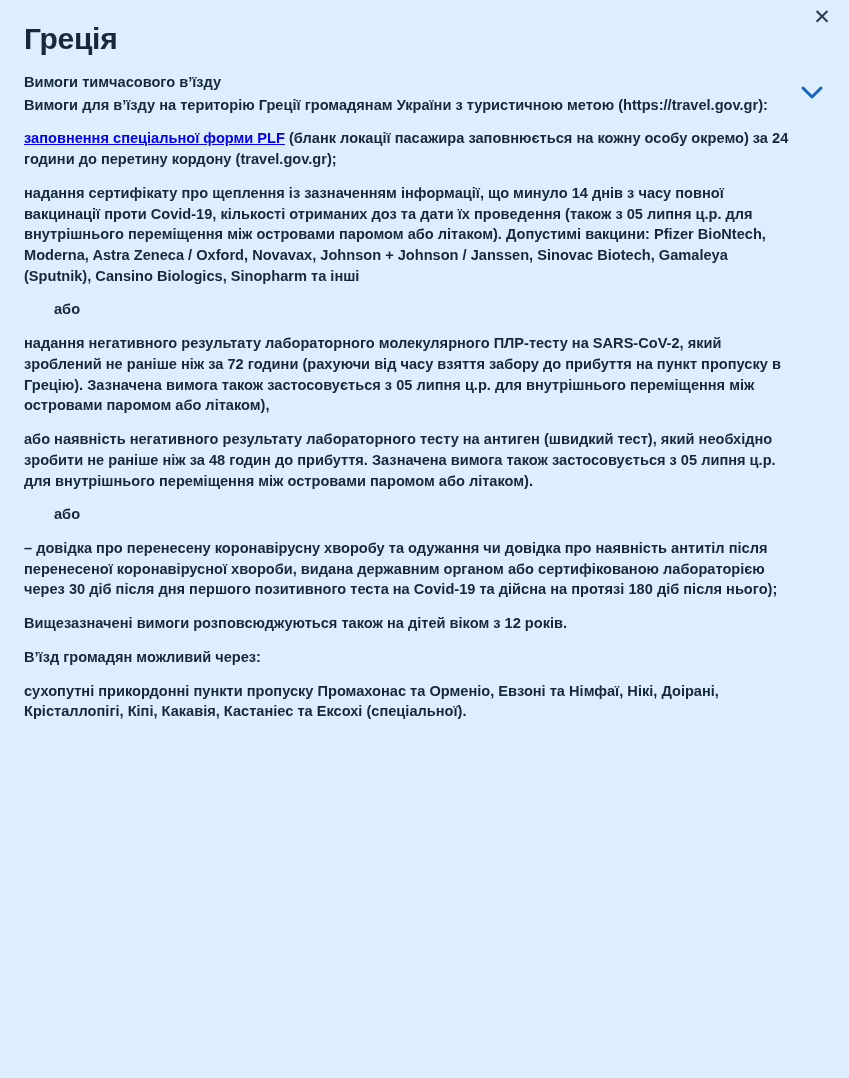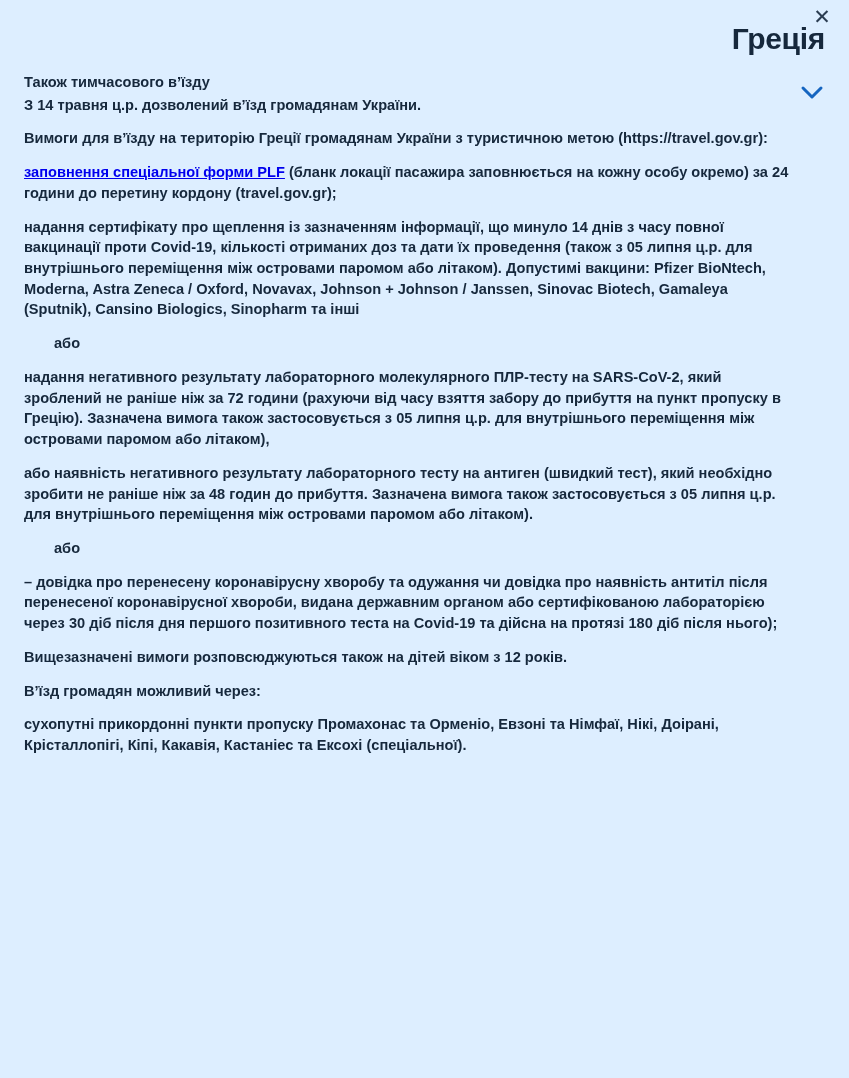--- a/index.html
+++ b/index.html
@@ -46,21 +46,20 @@
     color: #1565c0;
   }
   .chevron-btn svg { display: block; }
 
   h1.title {
     font-size: 30px;
     font-weight: bold;
     margin: 4px 0 16px 0;
     letter-spacing: -0.3px;
     color: #16283c;
-    text-align: right;
   }
   .body-text {
     font-size: 14.6px;
     font-weight: bold;
     line-height: 1.42;
     color: #16283c;
   }
   p.para {
     margin: 0 0 13px 0;
     padding-right: 26px;
@@ -86,22 +85,21 @@
   <div class="chevron-btn">
     <svg width="26" height="22" viewBox="0 0 26 22" aria-hidden="true">
       <path d="M4 6 L13 15 L22 6" fill="none" stroke="#1565c0" stroke-width="3" stroke-linecap="round" stroke-linejoin="round"></path>
     </svg>
   </div>
 
   <h1 class="title">Греція</h1>
 
   <div class="body-text">
 
-    <p class="tight">Також тимчасового в’їзду</p>
-    <p class="para">З 14 травня ц.р. дозволений в’їзд громадянам України.</p>
+    <p class="tight">Вимоги тимчасового в’їзду</p>
 
     <p class="para">Вимоги для в’їзду на територію Греції громадянам України з туристичною метою (https://travel.gov.gr):</p>
 
     <p class="para"><a class="underline" href="#">заповнення спеціальної форми PLF</a><span> (бланк локації пасажира заповнюється на кожну особу окремо) за 24 години до перетину кордону (travel.gov.gr);</span></p>
 
     <p class="para">надання сертифікату про щеплення із зазначенням інформації, що минуло 14 днів з часу повної вакцинації проти Covid-19, кількості отриманих доз та дати  їх проведення (також з 05 липня ц.р. для внутрішнього переміщення між островами паромом або літаком). Допустимі вакцини: Pfizer BioNtech, Moderna, Astra Zeneca / Oxford, Novavax, Johnson + Johnson / Janssen, Sinovac Biotech, Gamaleya (Sputnik), Cansino Biologics, Sinopharm та інші</p>
 
     <p class="or-line">або</p>
 
     <p class="para"> надання негативного результату лабораторного молекулярного  ПЛР-тесту на SARS-CoV-2, який зроблений не раніше ніж за 72 години (рахуючи від часу взяття забору до прибуття на пункт пропуску в Грецію). Зазначена вимога також застосовується з 05 липня ц.р.  для внутрішнього переміщення між островами паромом або літаком),</p>

